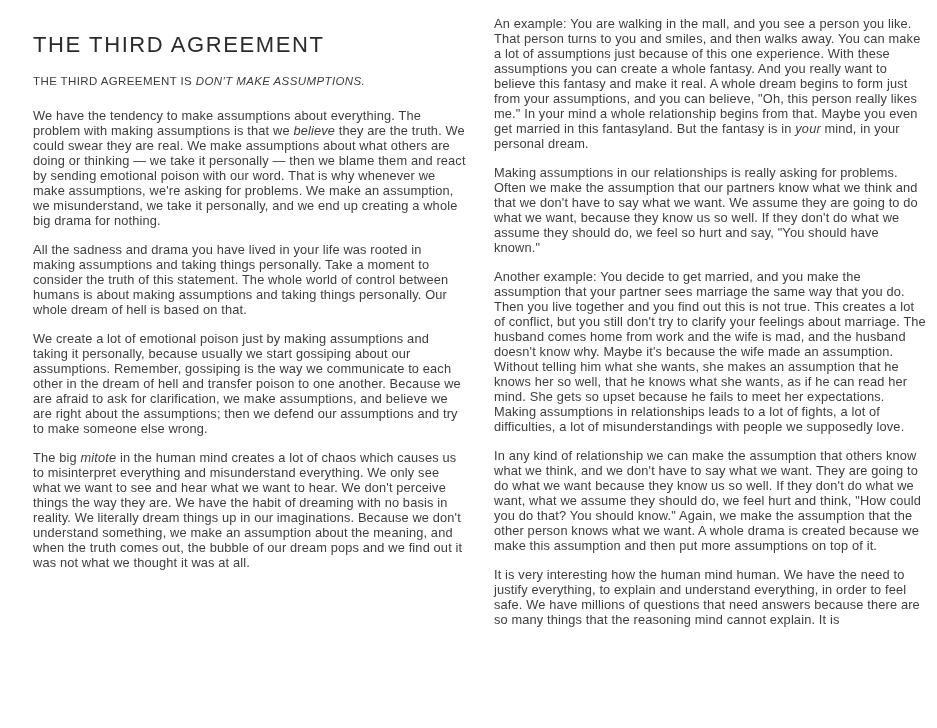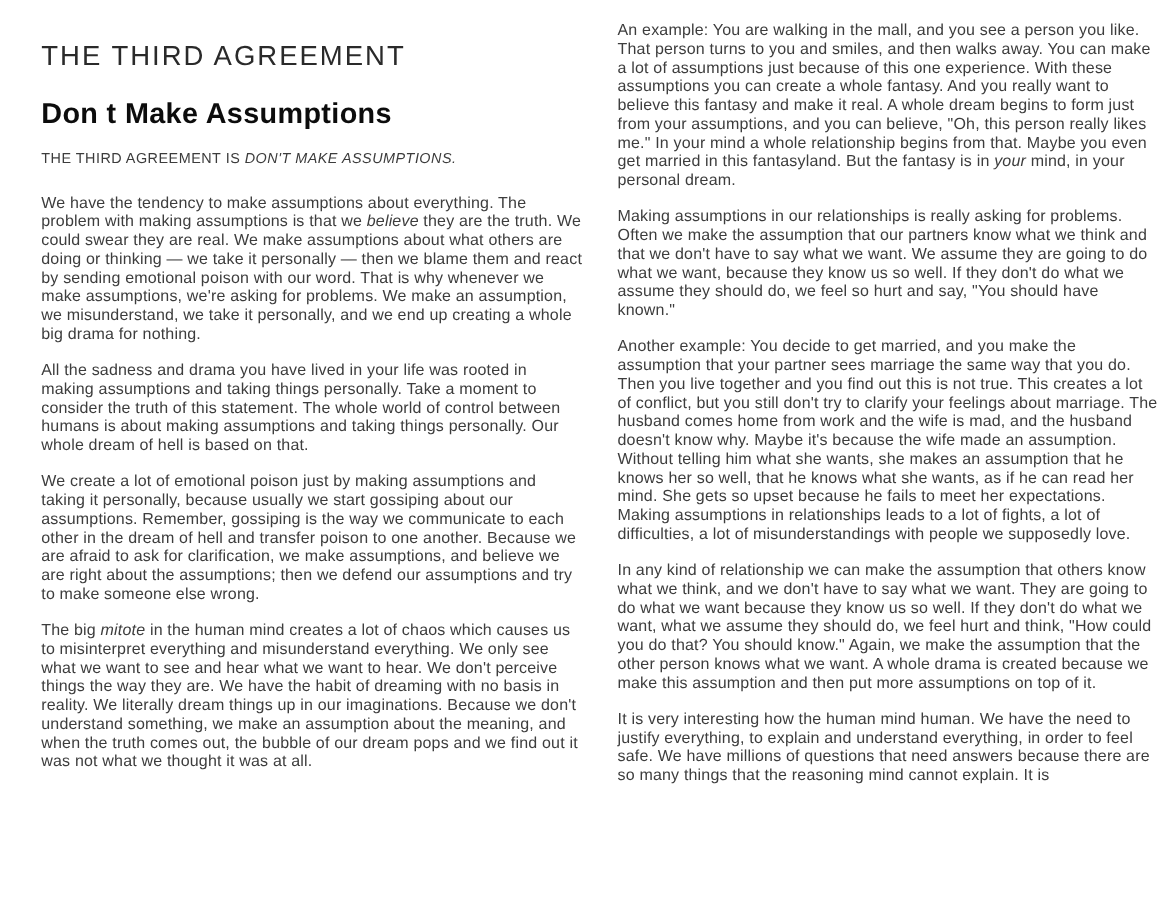--- a/index.html
+++ b/index.html
@@ -53,21 +53,20 @@
   }
   .paragraphs p em { font-style: italic; }
   .col-left .paragraphs { margin-top: 21px; }
 </style>
 </head>
 <body>
 
 <div class="page">
   <div class="col col-left">
     <h1 class="doc-title">THE THIRD AGREEMENT</h1>
-    <h2 class="doc-subtitle">Don t Make Assumptions</h2>
     <p class="intro-line"><span>THE THIRD AGREEMENT IS </span><em>DON'T MAKE ASSUMPTIONS.</em></p>
     <div class="paragraphs">
         <p><span>We have the tendency to make assumptions about everything. The problem with making assumptions is that we </span><em>believe</em><span> they are the truth. We could swear they are real. We make assumptions about what others are doing or thinking — we take it personally — then we blame them and react by sending emotional poison with our word. That is why whenever we make assumptions, we're asking for problems. We make an assumption, we misunderstand, we take it personally, and we end up creating a whole big drama for nothing.</span></p>
         <p><span>All the sadness and drama you have lived in your life was rooted in making assumptions and taking things personally. Take a moment to consider the truth of this statement. The whole world of control between humans is about making assumptions and taking things personally. Our whole dream of hell is based on that.</span></p>
         <p><span>We create a lot of emotional poison just by making assumptions and taking it personally, because usually we start gossiping about our assumptions. Remember, gossiping is the way we communicate to each other in the dream of hell and transfer poison to one another. Because we are afraid to ask for clarification, we make assumptions, and believe we are right about the assumptions; then we defend our assumptions and try to make someone else wrong.</span></p>
         <p><span>The big </span><em>mitote</em><span> in the human mind creates a lot of chaos which causes us to misinterpret everything and misunderstand everything. We only see what we want to see and hear what we want to hear. We don't perceive things the way they are. We have the habit of dreaming with no basis in reality. We literally dream things up in our imaginations. Because we don't understand something, we make an assumption about the meaning, and when the truth comes out, the bubble of our dream pops and we find out it was not what we thought it was at all.</span></p>
       </div>
   </div>
   <div class="col col-right">
     <div class="paragraphs">

